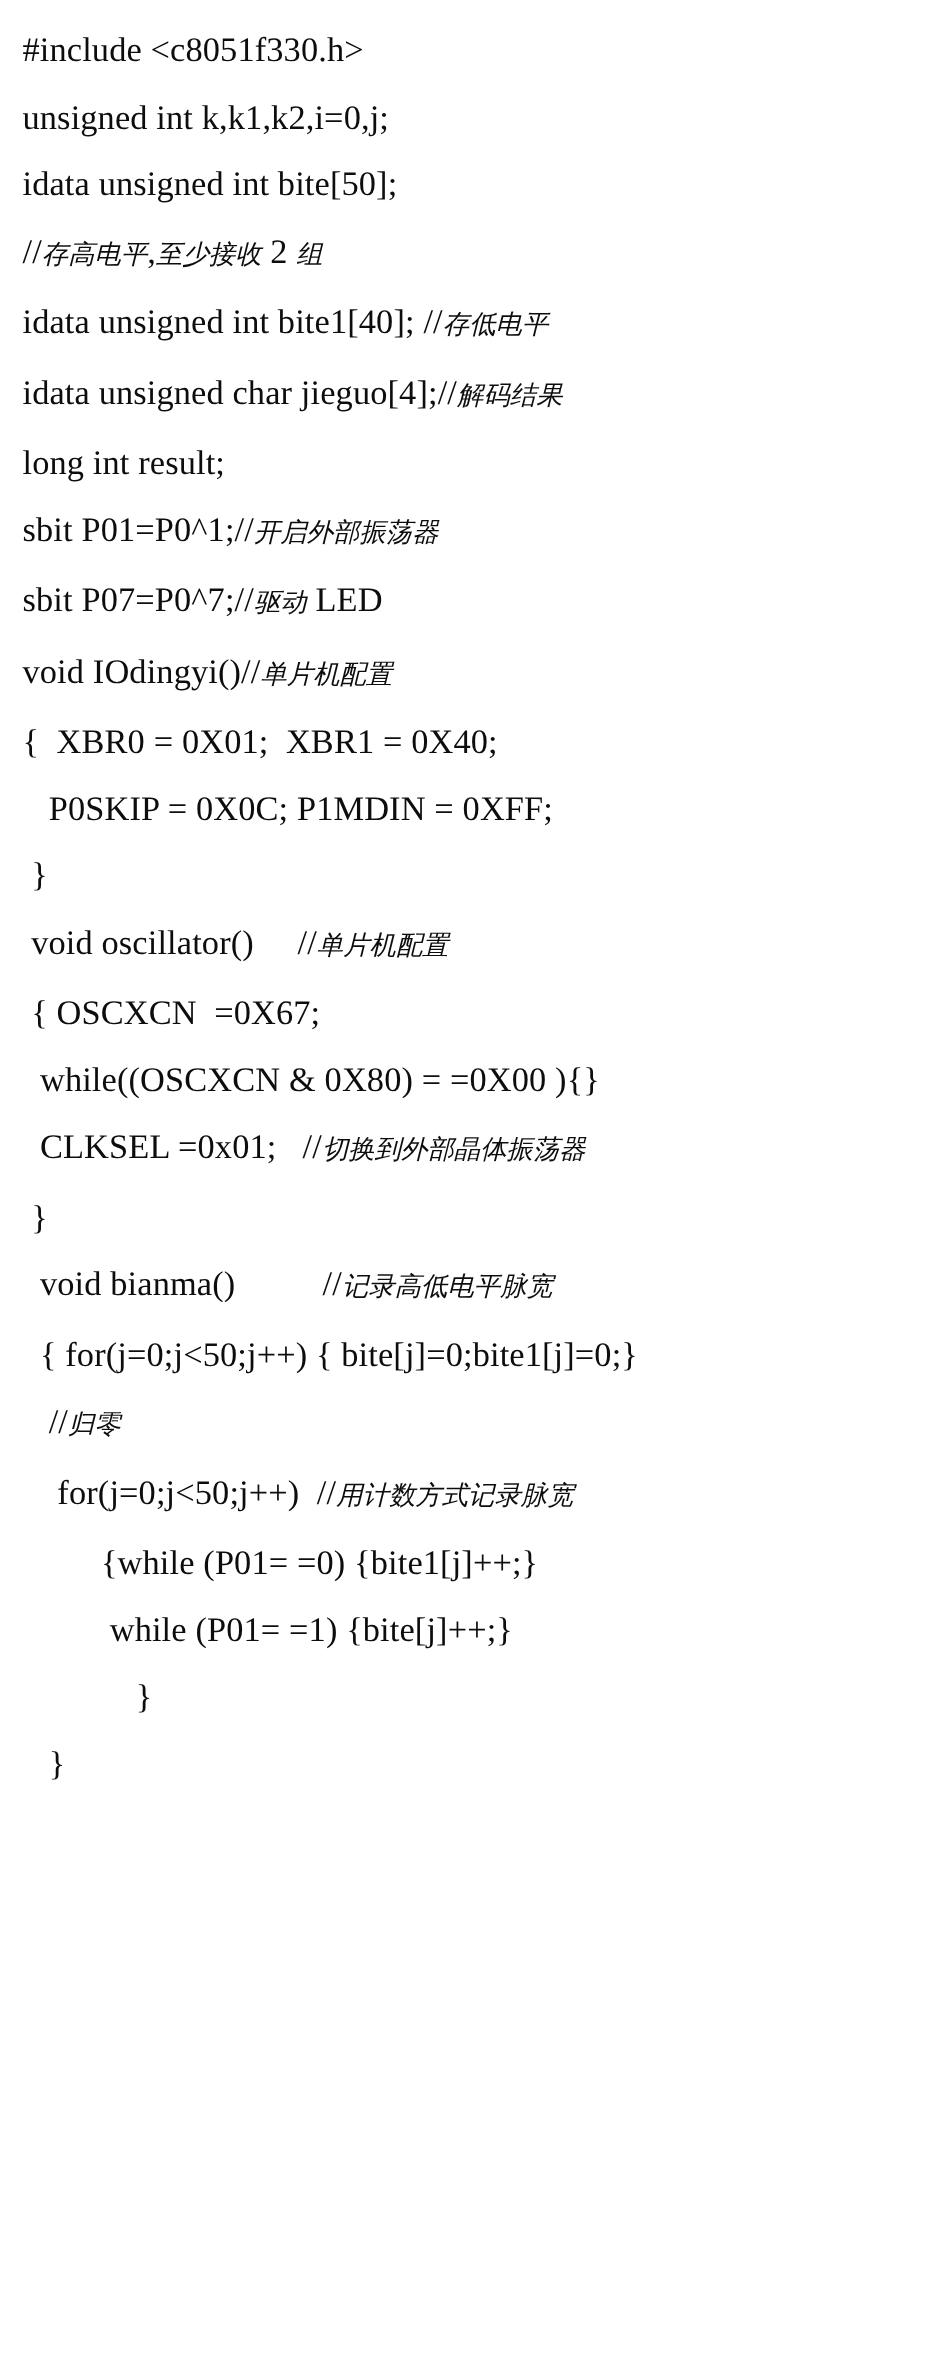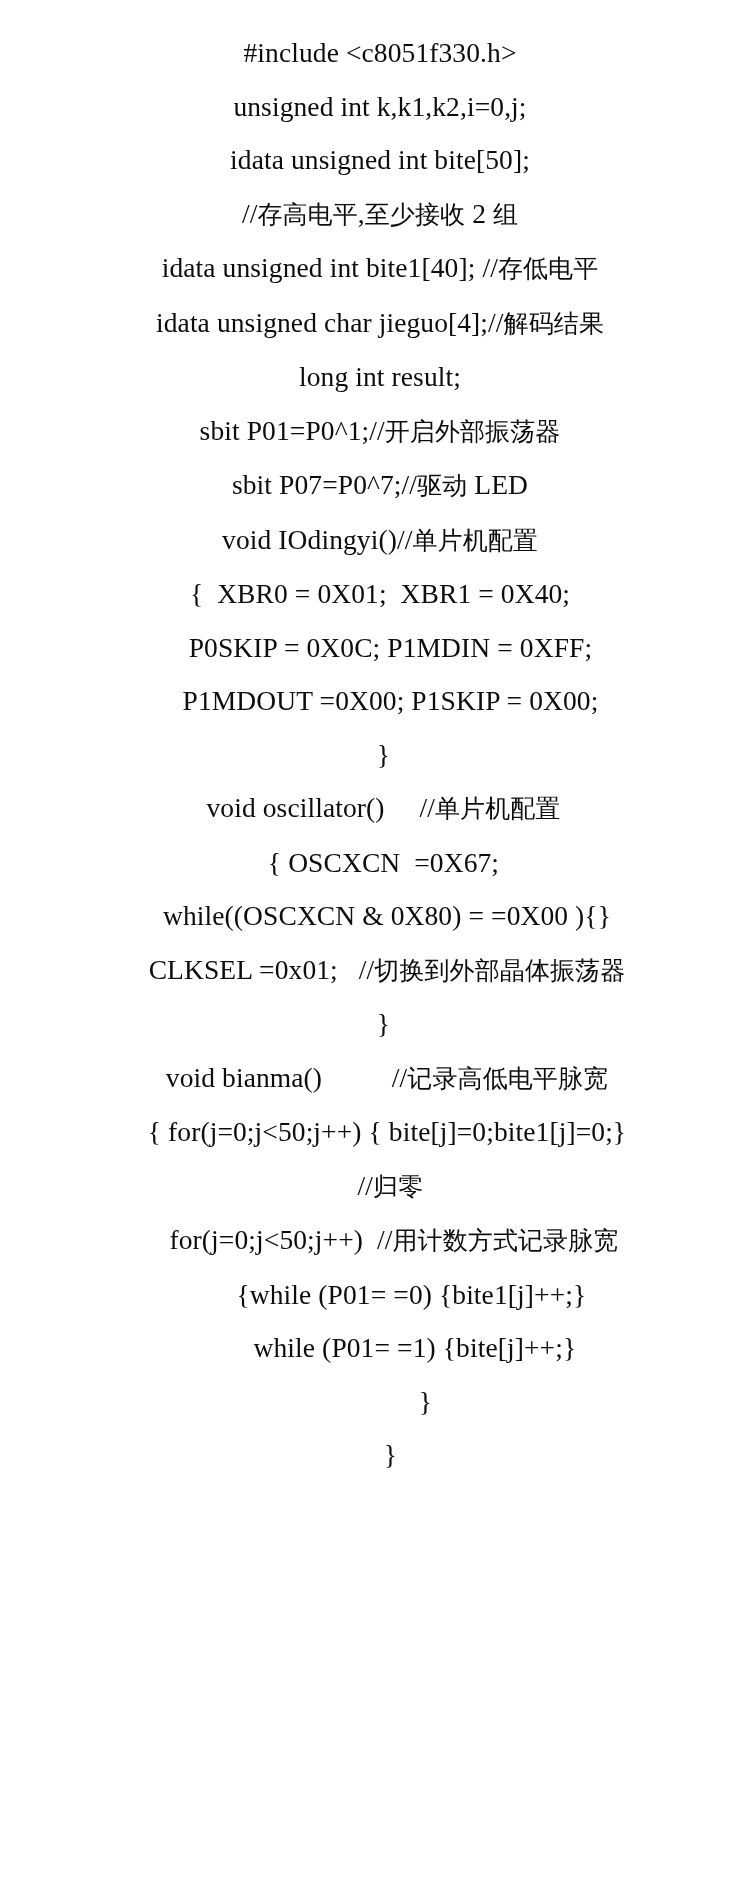--- a/index.html
+++ b/index.html
@@ -8,54 +8,53 @@
     background: #ffffff;
   }
   body {
     width: 752px;
     height: 1901px;
     font-family: "Liberation Serif", "DejaVu Serif", serif;
     color: #000000;
     overflow: hidden;
   }
   #code-listing {
-    padding: 26px 10px 0 18px;
+    padding: 13px 10px 0 18px;
     box-sizing: border-box;
-    text-align: center;
   }
   .code-line {
     font-size: 27.5px;
     line-height: 53.5px;
     white-space: pre;
     letter-spacing: 0.1px;
     color: #0d0d0d;
   }
   
   .cn {
+    font-style: italic;
     font-family: "DejaVu Sans", "Liberation Sans", sans-serif;
-    font-size: 25px;
+    font-size: 21px;
   }
 </style>
 </head>
 <body>
 
 <div id="code-listing">
     <div class="code-line">#include &lt;c8051f330.h&gt;</div>
     <div class="code-line">unsigned int k,k1,k2,i=0,j;</div>
     <div class="code-line">idata unsigned int bite[50];</div>
     <div class="code-line">//<span class="cn">存高电平</span>,<span class="cn">至少接收</span> 2 <span class="cn">组</span></div>
     <div class="code-line">idata unsigned int bite1[40]; //<span class="cn">存低电平</span></div>
     <div class="code-line">idata unsigned char jieguo[4];//<span class="cn">解码结果</span></div>
     <div class="code-line">long int result;</div>
     <div class="code-line">sbit P01=P0^1;//<span class="cn">开启外部振荡器</span></div>
     <div class="code-line">sbit P07=P0^7;//<span class="cn">驱动</span> LED</div>
     <div class="code-line">void IOdingyi()//<span class="cn">单片机配置</span></div>
     <div class="code-line">{  XBR0 = 0X01;  XBR1 = 0X40;</div>
     <div class="code-line">   P0SKIP = 0X0C; P1MDIN = 0XFF;</div>
-    <div class="code-line">   P1MDOUT =0X00; P1SKIP = 0X00;</div>
     <div class="code-line"> }</div>
     <div class="code-line"> void oscillator()     //<span class="cn">单片机配置</span></div>
     <div class="code-line"> { OSCXCN  =0X67;</div>
     <div class="code-line">  while((OSCXCN &amp; 0X80) = =0X00 ){}</div>
     <div class="code-line">  CLKSEL =0x01;   //<span class="cn">切换到外部晶体振荡器</span></div>
     <div class="code-line"> }</div>
     <div class="code-line">  void bianma()          //<span class="cn">记录高低电平脉宽</span></div>
     <div class="code-line">  { for(j=0;j&lt;50;j++) { bite[j]=0;bite1[j]=0;}</div>
     <div class="code-line">   //<span class="cn">归零</span></div>
     <div class="code-line">    for(j=0;j&lt;50;j++)  //<span class="cn">用计数方式记录脉宽</span></div>

